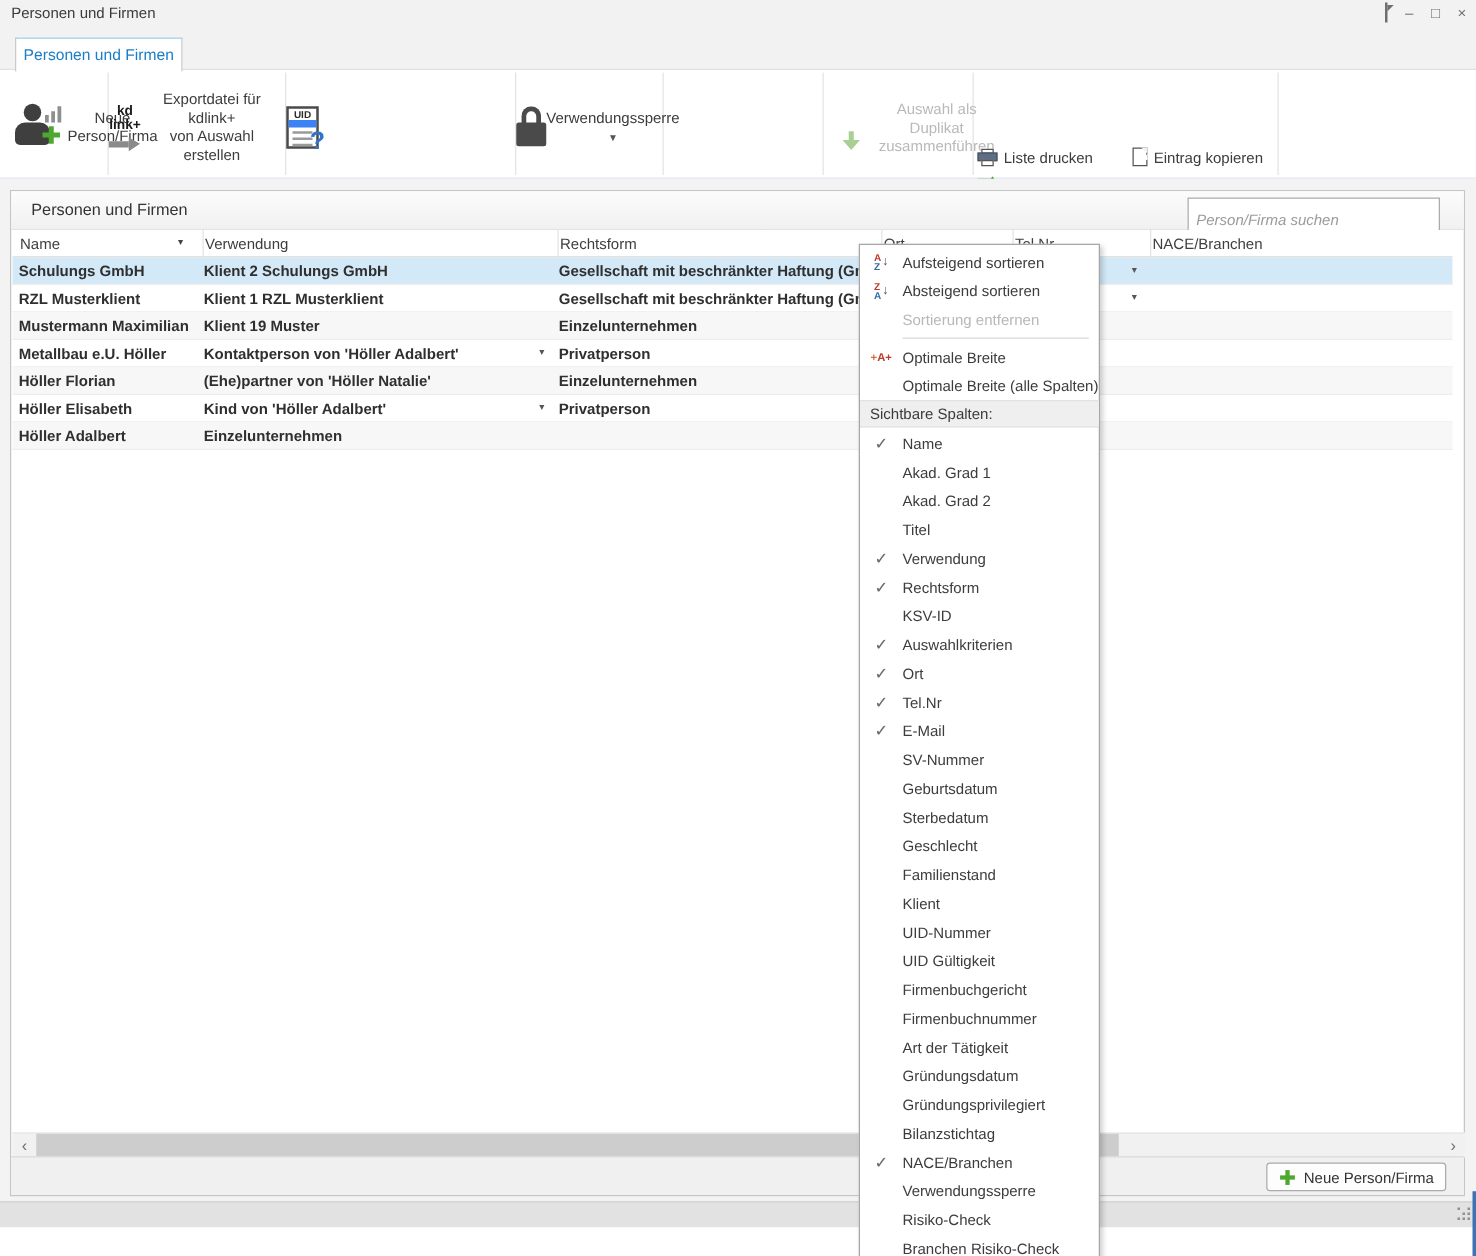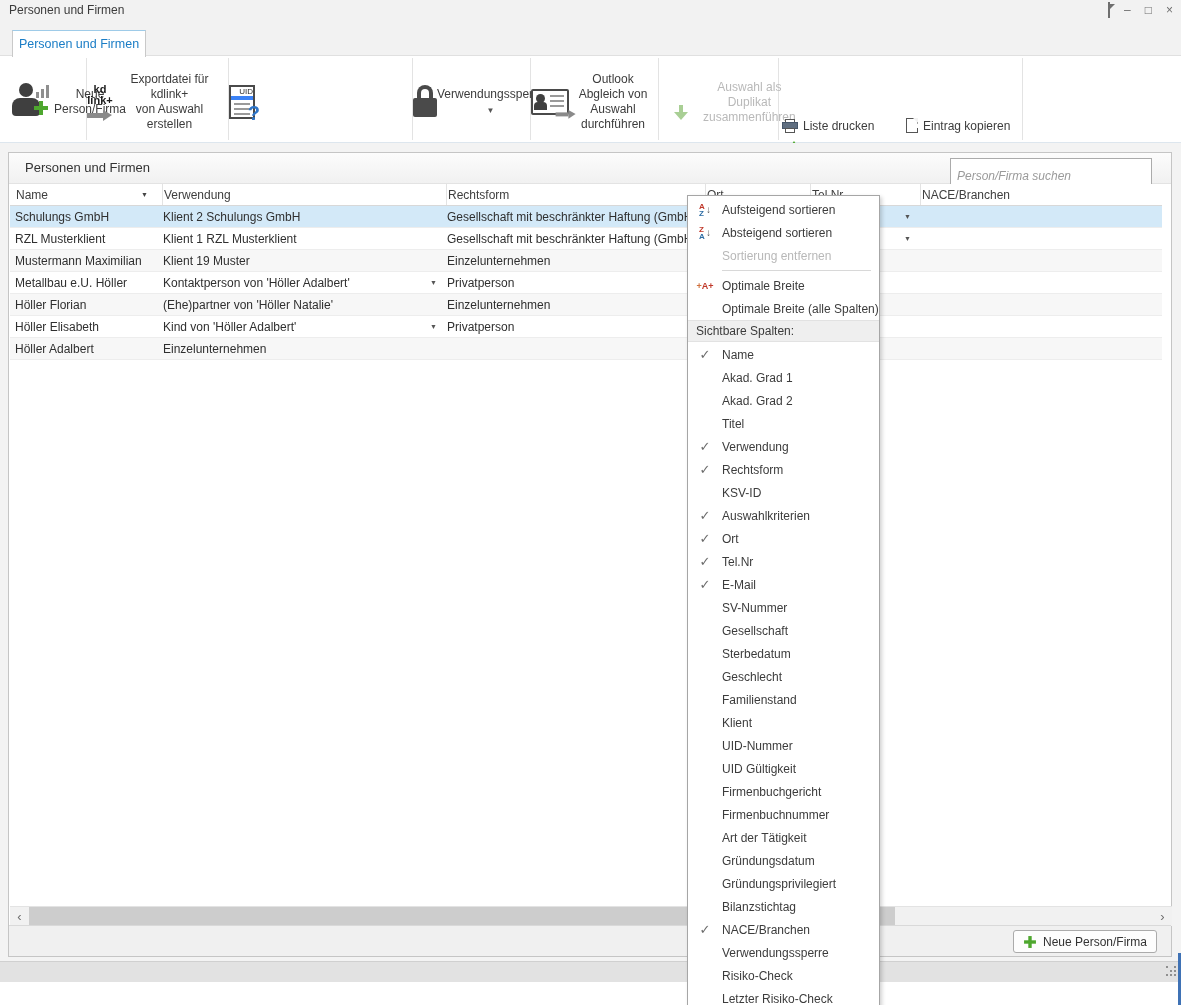--- a/index.html
+++ b/index.html
@@ -32,21 +32,21 @@
   .person-add .bars i { display:block; width:3px; background:#8f8f8f; }
   .plus { position:relative; width:14px; height:14px; }
   .plus::before { content:""; position:absolute; left:0; top:5px; width:14px; height:4px; background:#4ea72e; }
   .plus::after  { content:""; position:absolute; left:5px; top:0; width:4px; height:14px; background:#4ea72e; }
   .person-add .plus { position:absolute; left:24px; top:20px; }
   .kdlink { display:flex; flex-direction:column; align-items:center; font-weight:bold; font-size:11px; line-height:11px; color:#1b1b1b; }
   .arrow-r { position:relative; width:26px; height:10px; margin-top:4px; }
   .arrow-r::before { content:""; position:absolute; left:0; top:3px; width:16px; height:5px; background:#8a8a8a; }
   .arrow-r::after { content:""; position:absolute; left:16px; top:0; border-left:9px solid #8a8a8a; border-top:5px solid transparent; border-bottom:6px solid transparent; }
   .uid-doc { position:relative; width:26px; height:34px; border:2px solid #4a4a4a; background:#fff; }
-  .uid-doc .t { font-size:8px; font-weight:normal; color:#2b2b2b; border-bottom:4px solid #3b82f6; text-align:right; }
+  .uid-doc .t { font-size:8px; font-weight:bold; color:#2b2b2b; border-bottom:6px solid #3b82f6; text-align:center; }
   .uid-doc .l { height:2px; background:#9a9a9a; margin:3px 3px 0 3px; }
   .uid-doc .q { position:absolute; right:-7px; bottom:-8px; font-size:20px; font-weight:bold; color:#2e75c8; }
   .lock { position:relative; width:24px; height:34px; }
   .lock .sh { position:absolute; left:4px; top:0; width:16px; height:16px; border:4px solid #4a4a4a; border-bottom:none; border-radius:9px 9px 0 0; }
   .lock .bd { position:absolute; left:0; top:13px; width:24px; height:19px; background:#4a4a4a; border-radius:2px; }
   .card { position:relative; width:38px; height:26px; border:2px solid #4a4a4a; background:#fff; border-radius:2px; }
   .card .ph { position:absolute; left:3px; top:3px; width:9px; height:9px; border-radius:50%; background:#3f3f3f; }
   .card .pb { position:absolute; left:1px; top:11px; width:13px; height:8px; border-radius:4px 4px 0 0; background:#3f3f3f; }
   .card .ln { position:absolute; right:3px; height:2px; background:#9a9a9a; left:17px; }
   .card .arrow-r { position:absolute; right:-12px; bottom:-6px; transform:scale(.8); }
@@ -94,21 +94,21 @@
   .gh-cell[data-index="2"]{ width:259px; }
   .gh-cell[data-index="3"]{ width:105px; }
   .gh-cell[data-index="4"]{ width:110px; }
   .gh-cell[data-index="5"]{ flex:1; border-right:none; }
   .gh-sort { position:absolute; right:14px; top:7px; font-size:7px; color:#444; }
 
   .rows { position:absolute; left:1px; top:53px; width:1152px; }
   .t-row { position:relative; display:flex; height:22px; align-items:center; padding-left:5px; border-bottom:1px solid #ededed; background:#fff; font-size:12px; color:#2f2f2f; }
   .t-row:nth-child(odd):not(.selected){ background:#f7f7f7; }
   .t-row.selected { background:#d3e9f8; }
-  .t-cell { position:relative; height:22px; display:flex; align-items:center; overflow:hidden; white-space:nowrap; }
+  .t-cell { position:relative; height:22px; display:flex; align-items:center; overflow:hidden; white-space:nowrap;font-weight:bold; }
   .c-name { width:148px; }
   .c-verw { width:284px; padding-right:18px; }
   .c-recht { width:259px; }
   .c-ort { width:105px; }
   .c-tel { width:110px; }
   .row-arrow { position:absolute; right:10px; top:7px; font-size:7px; color:#555; }
 
   
   .hscroll { position:absolute; left:1px; top:753px; width:1162px; height:19px; background:#f1f1f1; border-top:1px solid #e3e3e3; }
   .hs-btn { position:absolute; top:0; width:19px; height:19px; display:flex; align-items:center; justify-content:center; color:#6e6e6e; font-size:13px; background:#f1f1f1; }
@@ -211,33 +211,20 @@
     <div class="bigbtn" style="left:413px;width:116px">
       <div class="ic">
         <div class="lock">
             <span class="sh"></span>
             <span class="bd"></span>
           </div>
       </div>
       <div class="lbl"><span>Verwendungssperre</span><br><span class="caret">▼</span></div>
     </div>
 
-    <div class="bigbtn" style="left:531px;width:126px">
-      <div class="ic">
-        <div class="card">
-            <span class="ph"></span>
-            <span class="pb"></span>
-            <span class="ln" style="top:4px"></span>
-            <span class="ln" style="top:9px"></span>
-            <span class="ln" style="top:14px"></span>
-            <span class="arrow-r"></span>
-          </div>
-      </div>
-      <div class="lbl"><span>Outlook Abgleich von</span><br><span>Auswahl durchführen</span></div>
-    </div>
 
     <div class="bigbtn disabled" style="left:659px;width:117px">
       <div class="ic">
         <div class="dup">
           <span class="p" style="left:4px;top:0"><span class="h"></span><span class="b"></span></span>
           <span class="p" style="left:24px;top:0"><span class="h"></span><span class="b"></span></span>
           <span class="arr"></span>
         </div>
       </div>
       <div class="lbl"><span>Auswahl als Duplikat</span><br><span>zusammenführen</span></div>
@@ -559,21 +546,21 @@
           <span>E-Mail</span>
         </li>
 
         <li class="m-col" data-index="11">
           <span class="m-check">✓</span>
           <span>SV-Nummer</span>
         </li>
 
         <li class="m-col" data-index="12">
           <span class="m-check">✓</span>
-          <span>Gesellschaft</span>
+          <span>Geburtsdatum</span>
         </li>
 
         <li class="m-col" data-index="13">
           <span class="m-check">✓</span>
           <span>Sterbedatum</span>
         </li>
 
         <li class="m-col" data-index="14">
           <span class="m-check">✓</span>
           <span>Geschlecht</span>
@@ -639,18 +626,18 @@
           <span>Verwendungssperre</span>
         </li>
 
         <li class="m-col" data-index="27">
           <span class="m-check">✓</span>
           <span>Risiko-Check</span>
         </li>
 
         <li class="m-col" data-index="28">
           <span class="m-check">✓</span>
-          <span>Letzter Risiko-Check</span>
+          <span>Branchen Risiko-Check</span>
         </li>
       </ul>
   </div>
 
 </div>
 
 </body></html>

